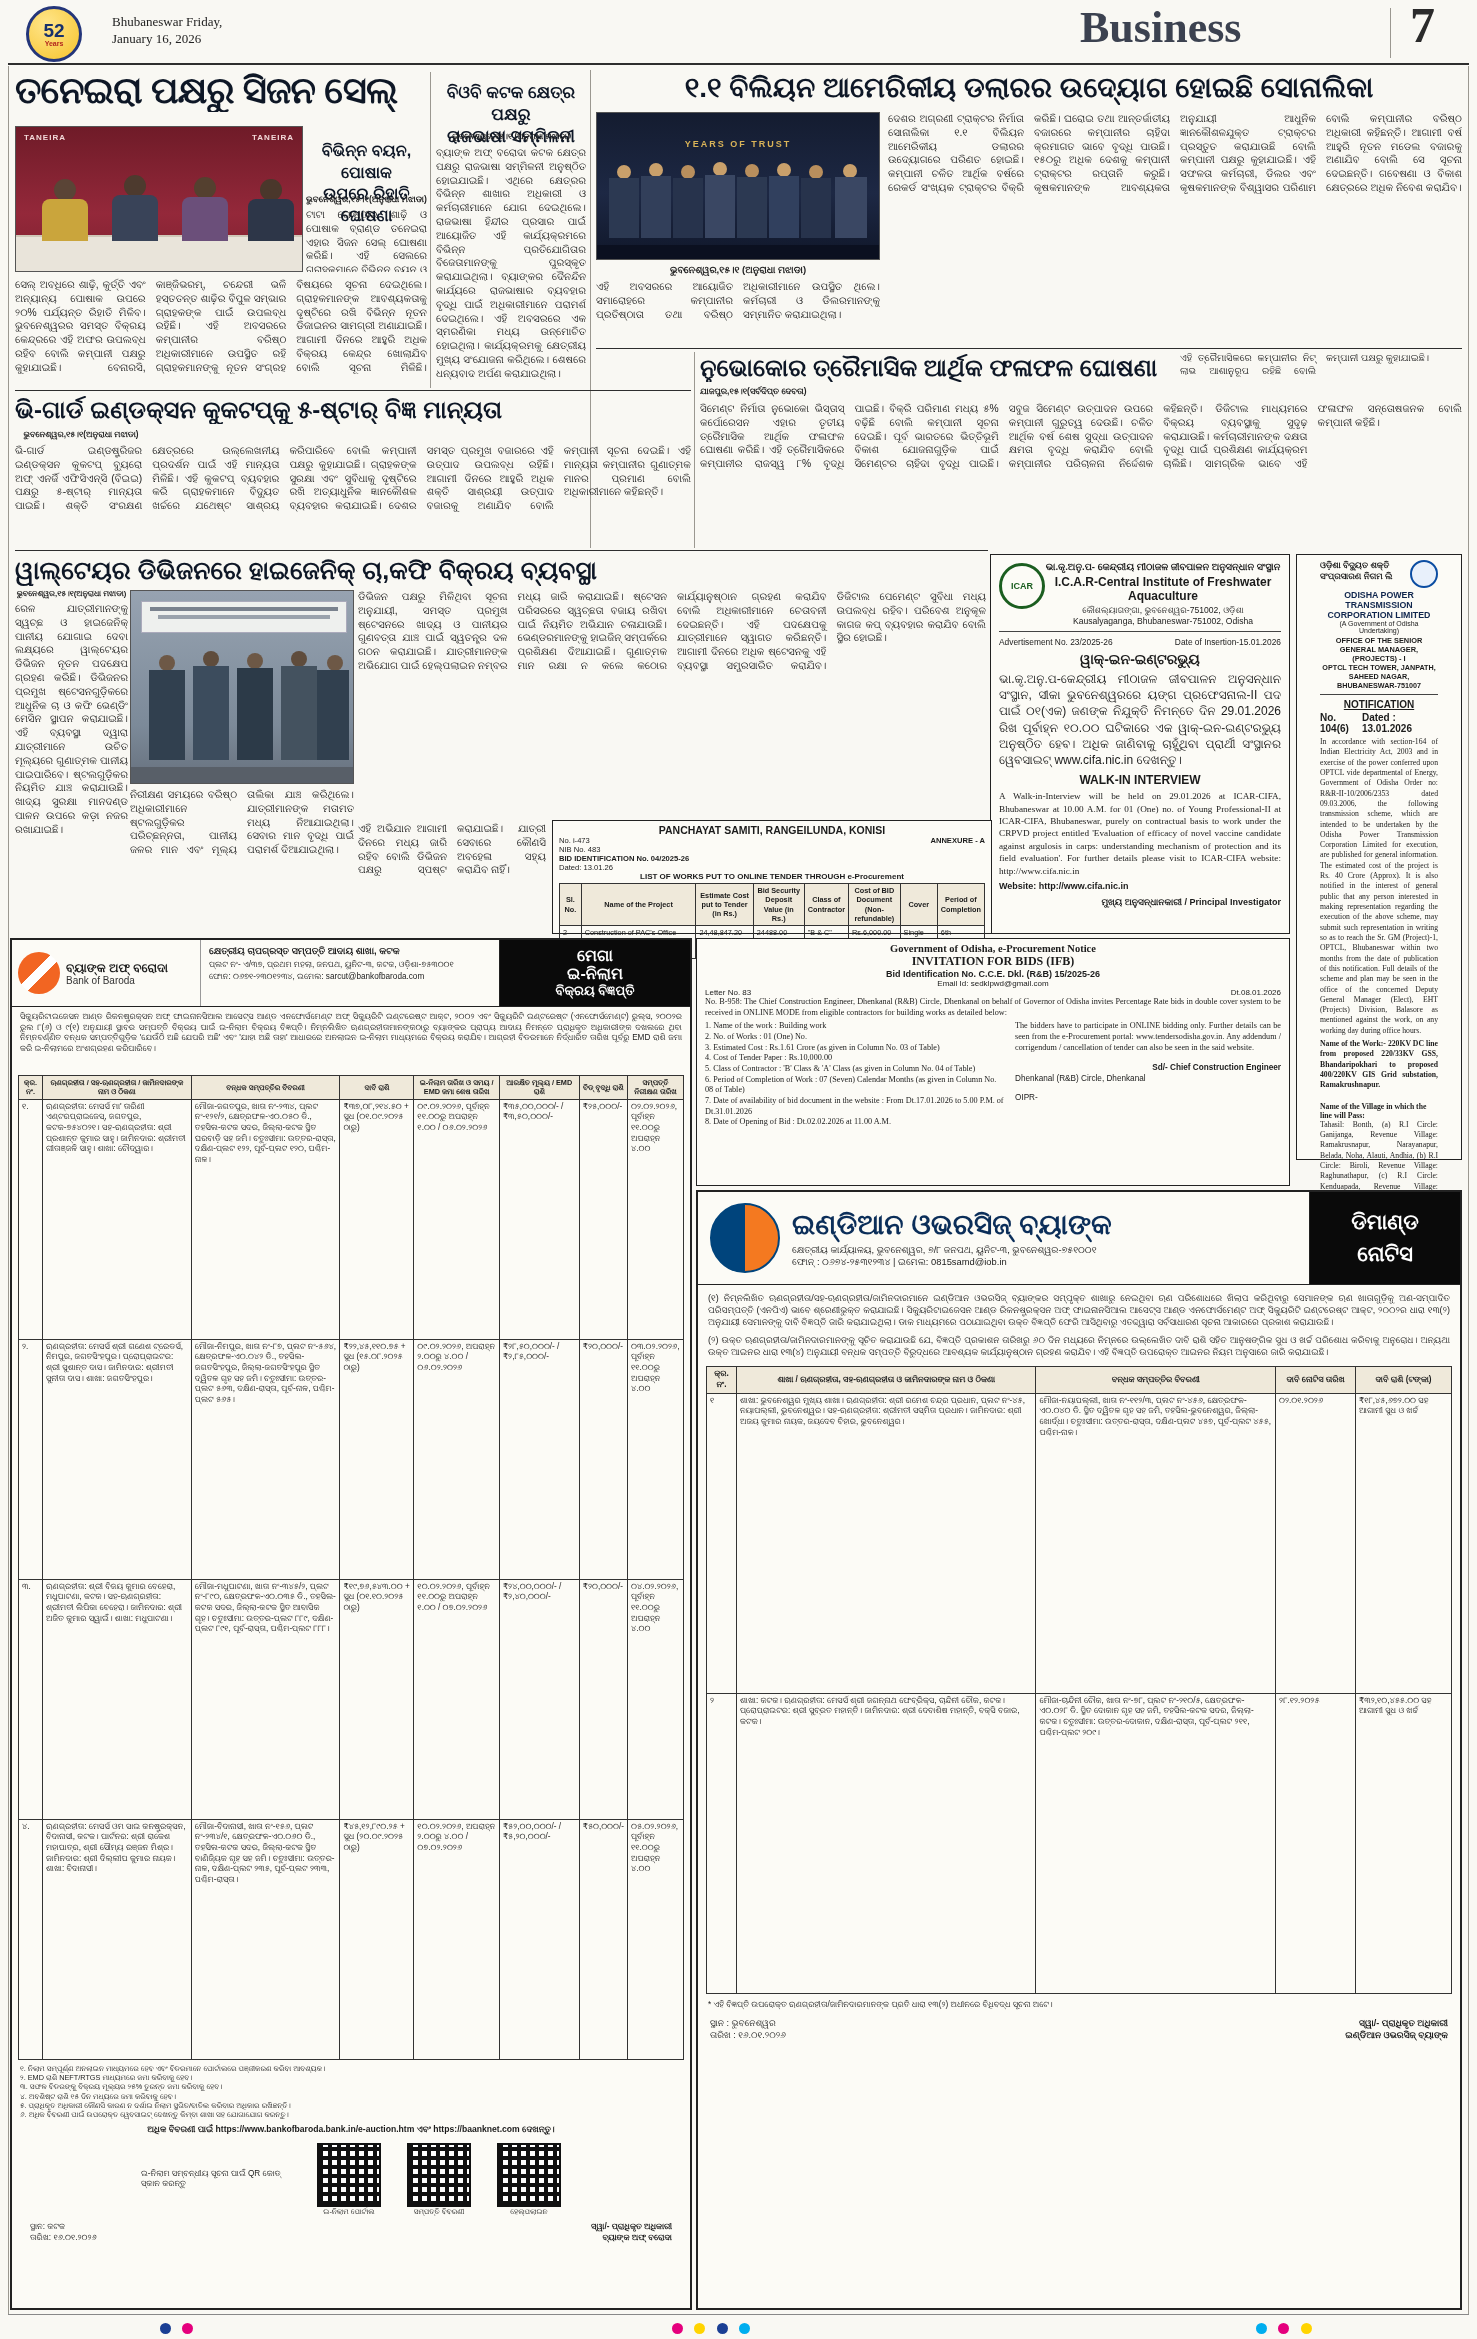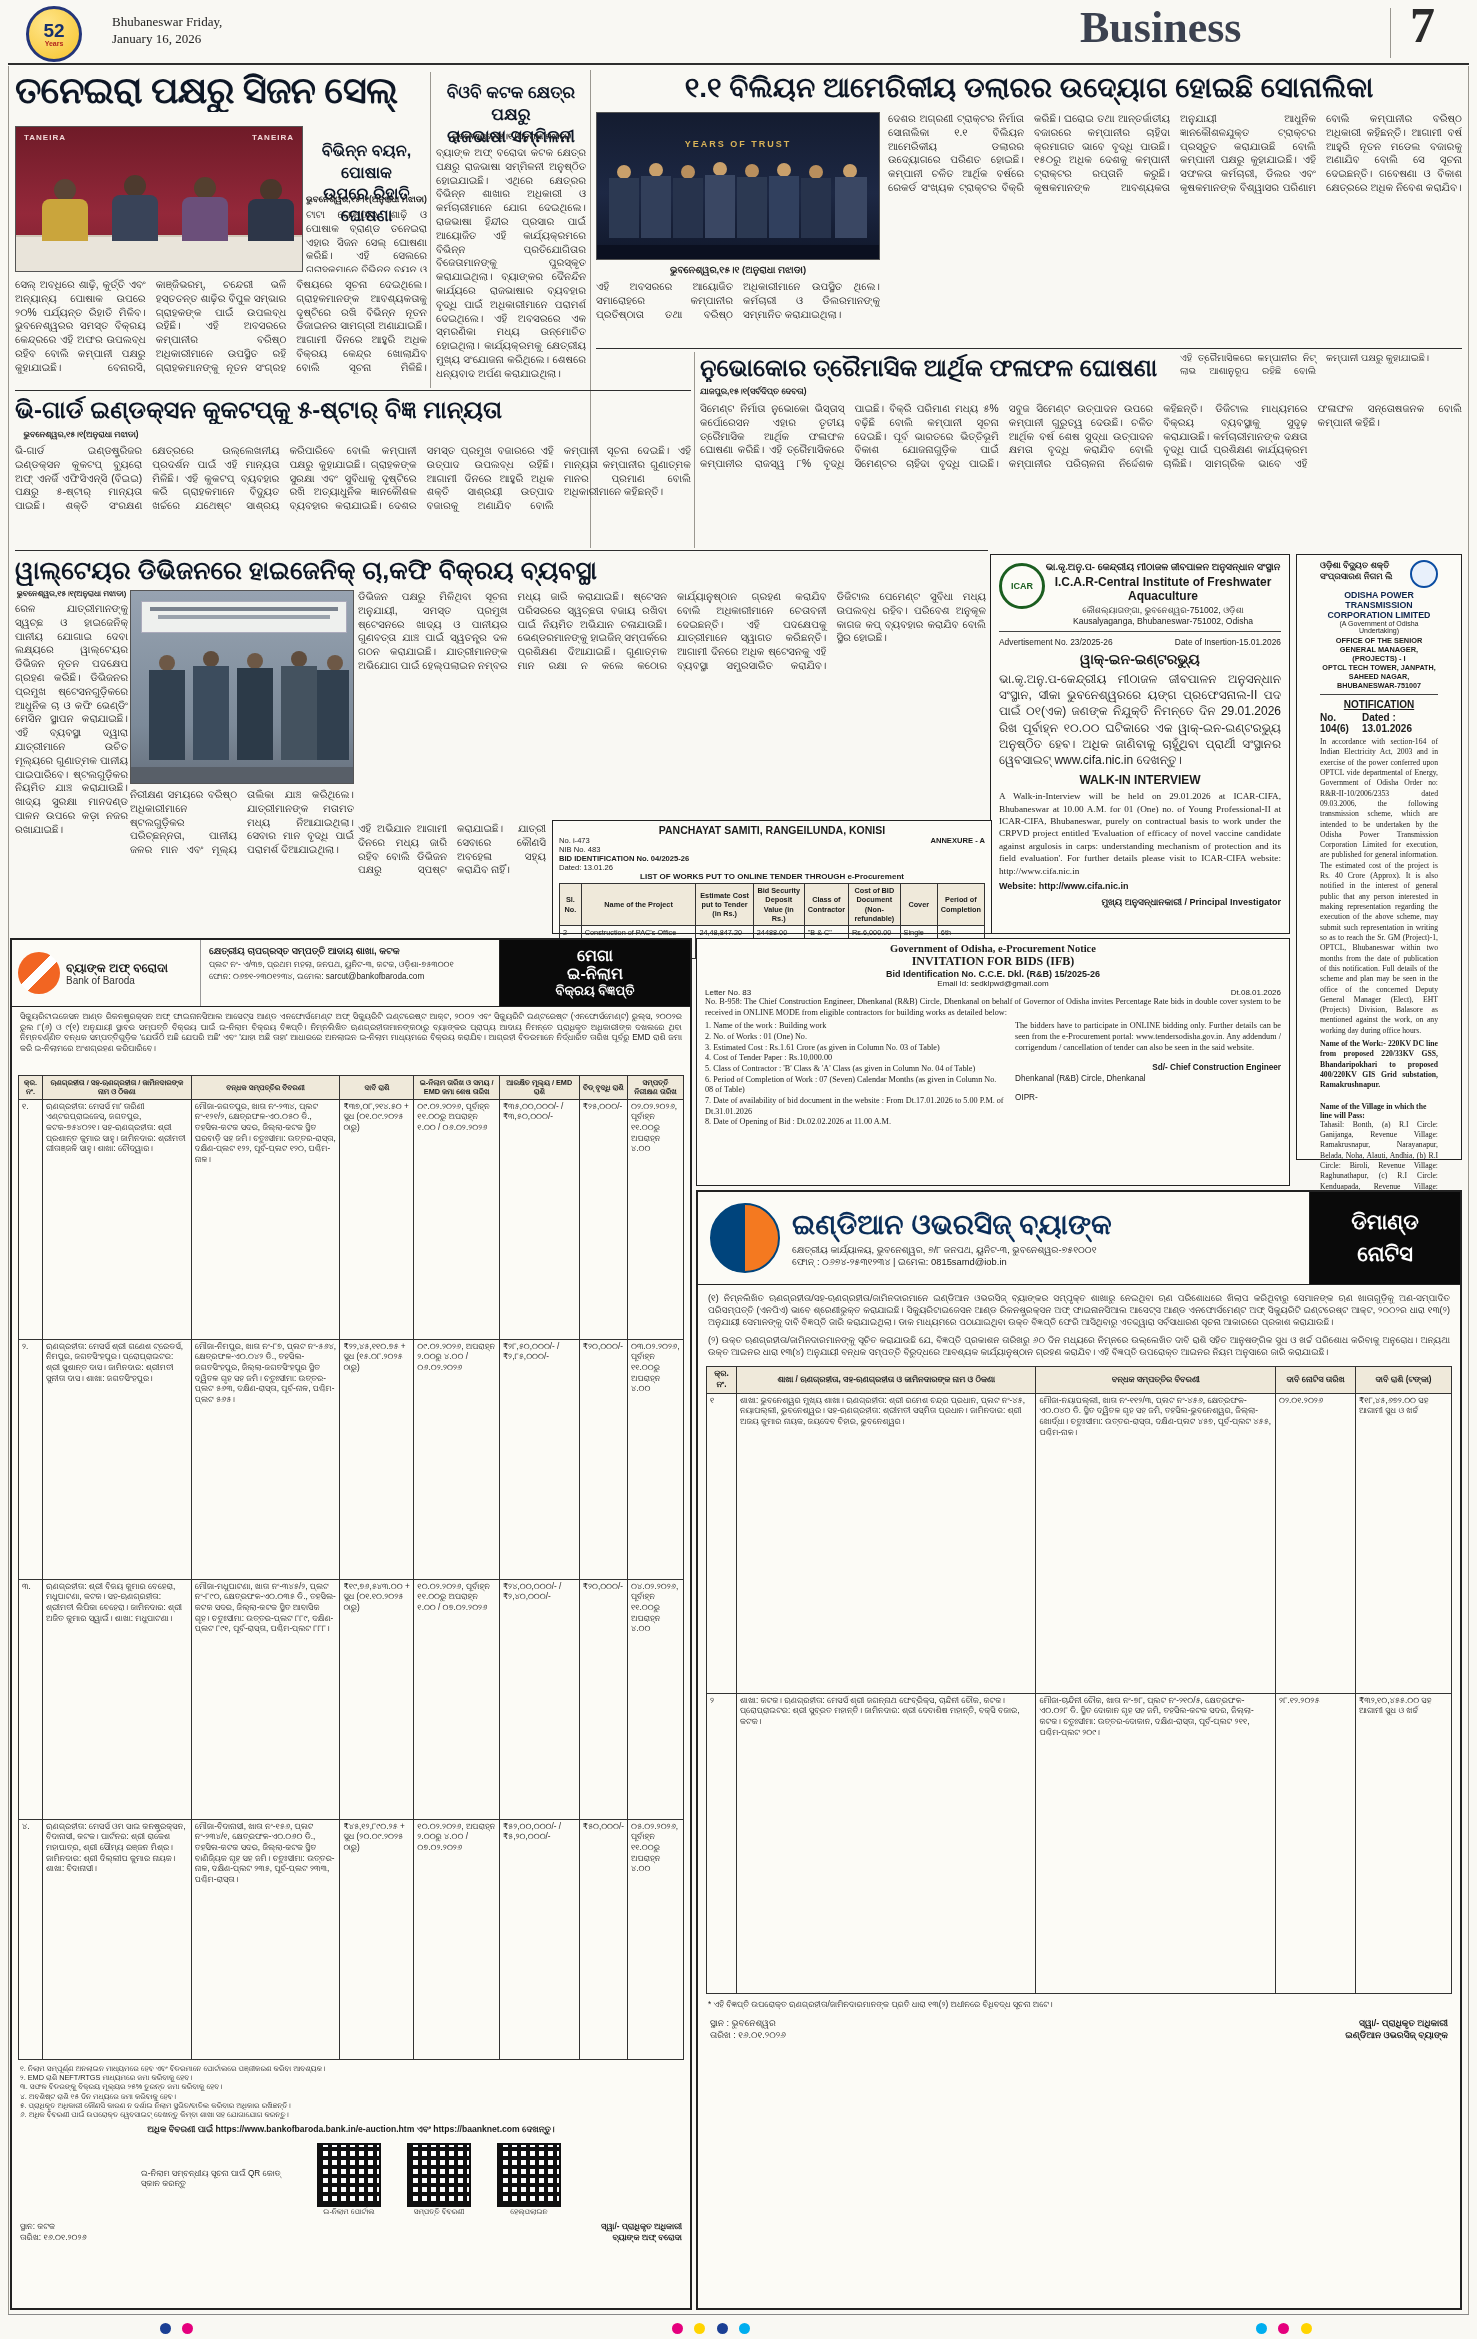--- a/index.html
+++ b/index.html
@@ -354,21 +354,21 @@
       </div>
       <div style="text-align:center;">
         <div class="qr"></div>
         <div class="t7">ସମ୍ପତ୍ତି ବିବରଣୀ</div>
       </div>
       <div style="text-align:center;">
         <div class="qr"></div>
         <div class="t7">ହେଲ୍ପଲାଇନ</div>
       </div>
     </div>
-    <div style="display:flex;justify-content:space-between;padding:6px 8px;">
+    <div style="display:flex;justify-content:space-between;padding:6px 18px;">
       <div class="t8">
         <div>ସ୍ଥାନ: କଟକ</div>
         <div>ତାରିଖ: ୧୬.୦୧.୨୦୨୬</div>
       </div>
       <div class="t8 b" style="text-align:right;">
         <div>ସ୍ୱା/- ପ୍ରାଧିକୃତ ଅଧିକାରୀ</div>
         <div>ବ୍ୟାଙ୍କ ଅଫ୍ ବରୋଦା</div>
       </div>
     </div>
   </div>

